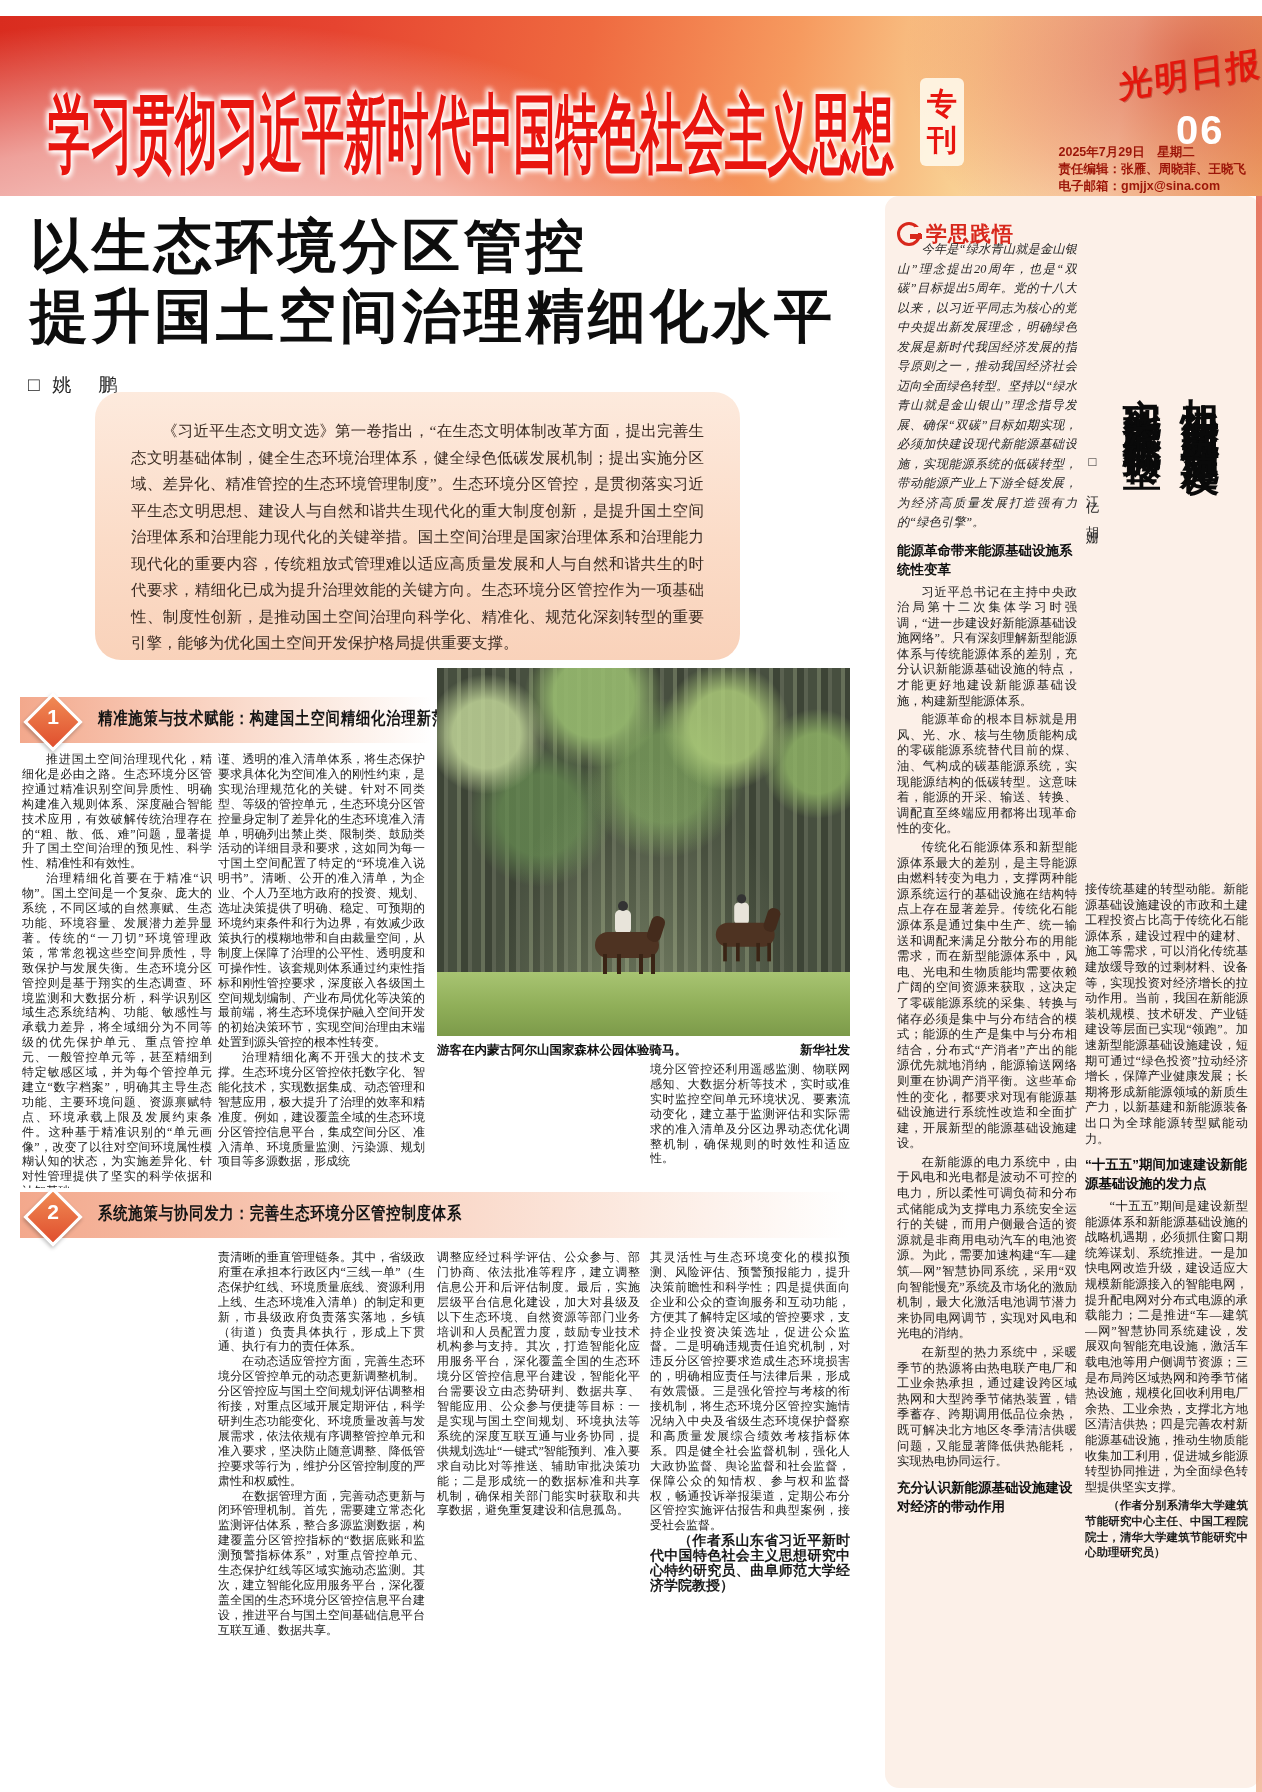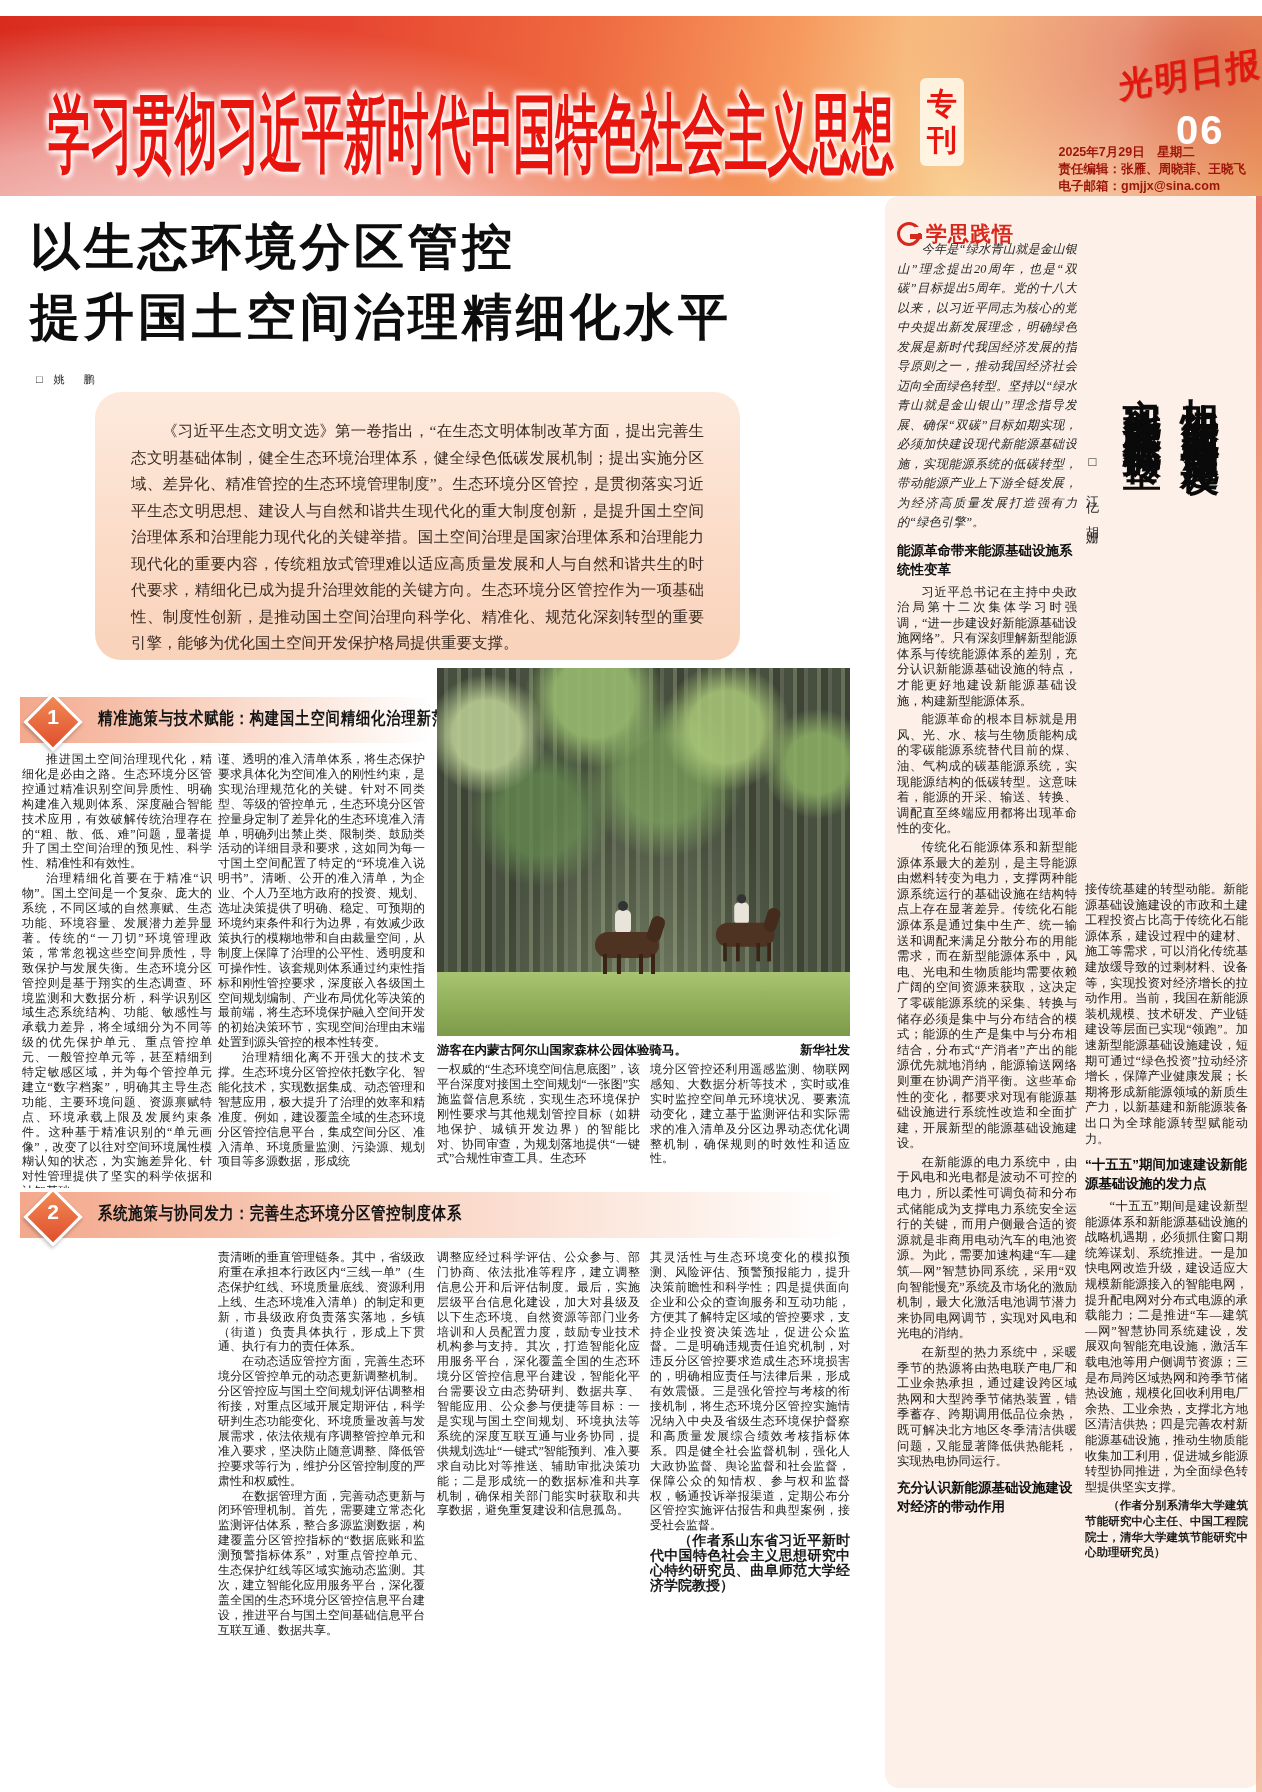--- a/index.html
+++ b/index.html
@@ -20,22 +20,22 @@
     background:rgba(255,252,240,.85);display:flex;flex-direction:column;align-items:center;justify-content:center;
     font-family:"Liberation Sans","DejaVu Sans",sans-serif;font-weight:900;font-size:30px;line-height:36px;color:#e8150f;}
   .masthead{position:absolute;left:1118px;top:36px;z-index:4;font-size:34px;font-weight:900;color:#e3170d;
     transform:rotate(-9deg) skewX(-6deg);letter-spacing:2px;text-shadow:1px 1px 0 rgba(150,10,5,.4);}
   .pagenum{position:absolute;left:1176px;top:92px;z-index:4;font-family:"Liberation Sans","DejaVu Sans",sans-serif;
     font-weight:700;font-size:40px;color:#fff;letter-spacing:2px;}
   .dateblock{position:absolute;right:16px;top:128px;z-index:4;text-align:left;
     font-family:"Liberation Sans","DejaVu Sans",sans-serif;font-weight:700;font-size:12.5px;line-height:17px;color:#9c1508;}
   
   .headline{position:absolute;left:30px;top:212px;font-weight:900;color:#0d0d0d;
-    font-size:50px;line-height:70px;letter-spacing:4px;}
-  .author{position:absolute;left:36px;top:372px;font-size:11px;color:#222;letter-spacing:4px;}
+    font-size:58px;line-height:70px;letter-spacing:4px;}
+  .author{position:absolute;left:28px;top:372px;font-size:19px;color:#222;letter-spacing:4px;}
   
   .introbox{position:absolute;left:95px;top:392px;width:645px;height:268px;border-radius:26px;
     background:linear-gradient(180deg,#fdeadd 0%,#fbdcc8 55%,#f9d2ba 100%);box-sizing:border-box;
     padding:26px 36px 0 36px;}
   .introbox p{margin:0;font-size:15.5px;line-height:26.5px;text-align:justify;color:#3a2b22;text-indent:2em;}
   
   .strip{position:absolute;height:46px;background:linear-gradient(90deg,#f3a88c 0%,#f9d3c2 45%,#fcebe2 75%,rgba(253,243,238,0) 100%);}
   .strip .diamond{position:absolute;left:12px;top:4px;width:36px;height:36px;transform:rotate(45deg);
     background:linear-gradient(135deg,#f08a54,#e04f2e);border:3px solid #fff;box-shadow:1px 2px 4px rgba(0,0,0,.25);}
   .strip .dnum{position:absolute;left:12px;top:8px;width:42px;text-align:center;color:#fff;
@@ -128,23 +128,20 @@
   </div>
 
   <div class="col" style="left:22px;top:752px;width:190px;height:436px;">
       <p class="ind">推进国土空间治理现代化，精细化是必由之路。生态环境分区管控通过精准识别空间异质性、明确构建准入规则体系、深度融合智能技术应用，有效破解传统治理存在的“粗、散、低、难”问题，显著提升了国土空间治理的预见性、科学性、精准性和有效性。</p>
       <p class="ind">治理精细化首要在于精准“识物”。国土空间是一个复杂、庞大的系统，不同区域的自然禀赋、生态功能、环境容量、发展潜力差异显著。传统的“一刀切”环境管理政策，常常忽视这些空间异质性，导致保护与发展失衡。生态环境分区管控则是基于翔实的生态调查、环境监测和大数据分析，科学识别区域生态系统结构、功能、敏感性与承载力差异，将全域细分为不同等级的优先保护单元、重点管控单元、一般管控单元等，甚至精细到特定敏感区域，并为每个管控单元建立“数字档案”，明确其主导生态功能、主要环境问题、资源禀赋特点、环境承载上限及发展约束条件。这种基于精准识别的“单元画像”，改变了以往对空间环境属性模糊认知的状态，为实施差异化、针对性管理提供了坚实的科学依据和认知基础。</p>
     </div>
   <div class="col" style="left:218px;top:752px;width:207px;height:436px;">
       <p>谨、透明的准入清单体系，将生态保护要求具体化为空间准入的刚性约束，是实现治理规范化的关键。针对不同类型、等级的管控单元，生态环境分区管控量身定制了差异化的生态环境准入清单，明确列出禁止类、限制类、鼓励类活动的详细目录和要求，这如同为每一寸国土空间配置了特定的“环境准入说明书”。清晰、公开的准入清单，为企业、个人乃至地方政府的投资、规划、选址决策提供了明确、稳定、可预期的环境约束条件和行为边界，有效减少政策执行的模糊地带和自由裁量空间，从制度上保障了治理的公平性、透明度和可操作性。该套规则体系通过约束性指标和刚性管控要求，深度嵌入各级国土空间规划编制、产业布局优化等决策的最前端，将生态环境保护融入空间开发的初始决策环节，实现空间治理由末端处置到源头管控的根本性转变。</p>
       <p class="ind">治理精细化离不开强大的技术支撑。生态环境分区管控依托数字化、智能化技术，实现数据集成、动态管理和智慧应用，极大提升了治理的效率和精准度。例如，建设覆盖全域的生态环境分区管控信息平台，集成空间分区、准入清单、环境质量监测、污染源、规划项目等多源数据，形成统</p>
     </div>
-  <div class="col" style="left:437px;top:1062px;width:203px;height:126px;">
-      <p>一权威的“生态环境空间信息底图”，该平台深度对接国土空间规划“一张图”实施监督信息系统，实现生态环境保护刚性要求与其他规划管控目标（如耕地保护、城镇开发边界）的智能比对、协同审查，为规划落地提供“一键式”合规性审查工具。生态环</p>
-    </div>
   <div class="col" style="left:650px;top:1062px;width:200px;height:126px;">
       <p>境分区管控还利用遥感监测、物联网感知、大数据分析等技术，实时或准实时监控空间单元环境状况、要素流动变化，建立基于监测评估和实际需求的准入清单及分区边界动态优化调整机制，确保规则的时效性和适应性。</p>
     </div>
 
   <div class="photo">
     <div class="haze"></div>
     <div class="grass"></div>
     <div class="horse" style="left:150px;top:238px;">
       <div class="rider"></div>
       <div class="riderhead"></div>

